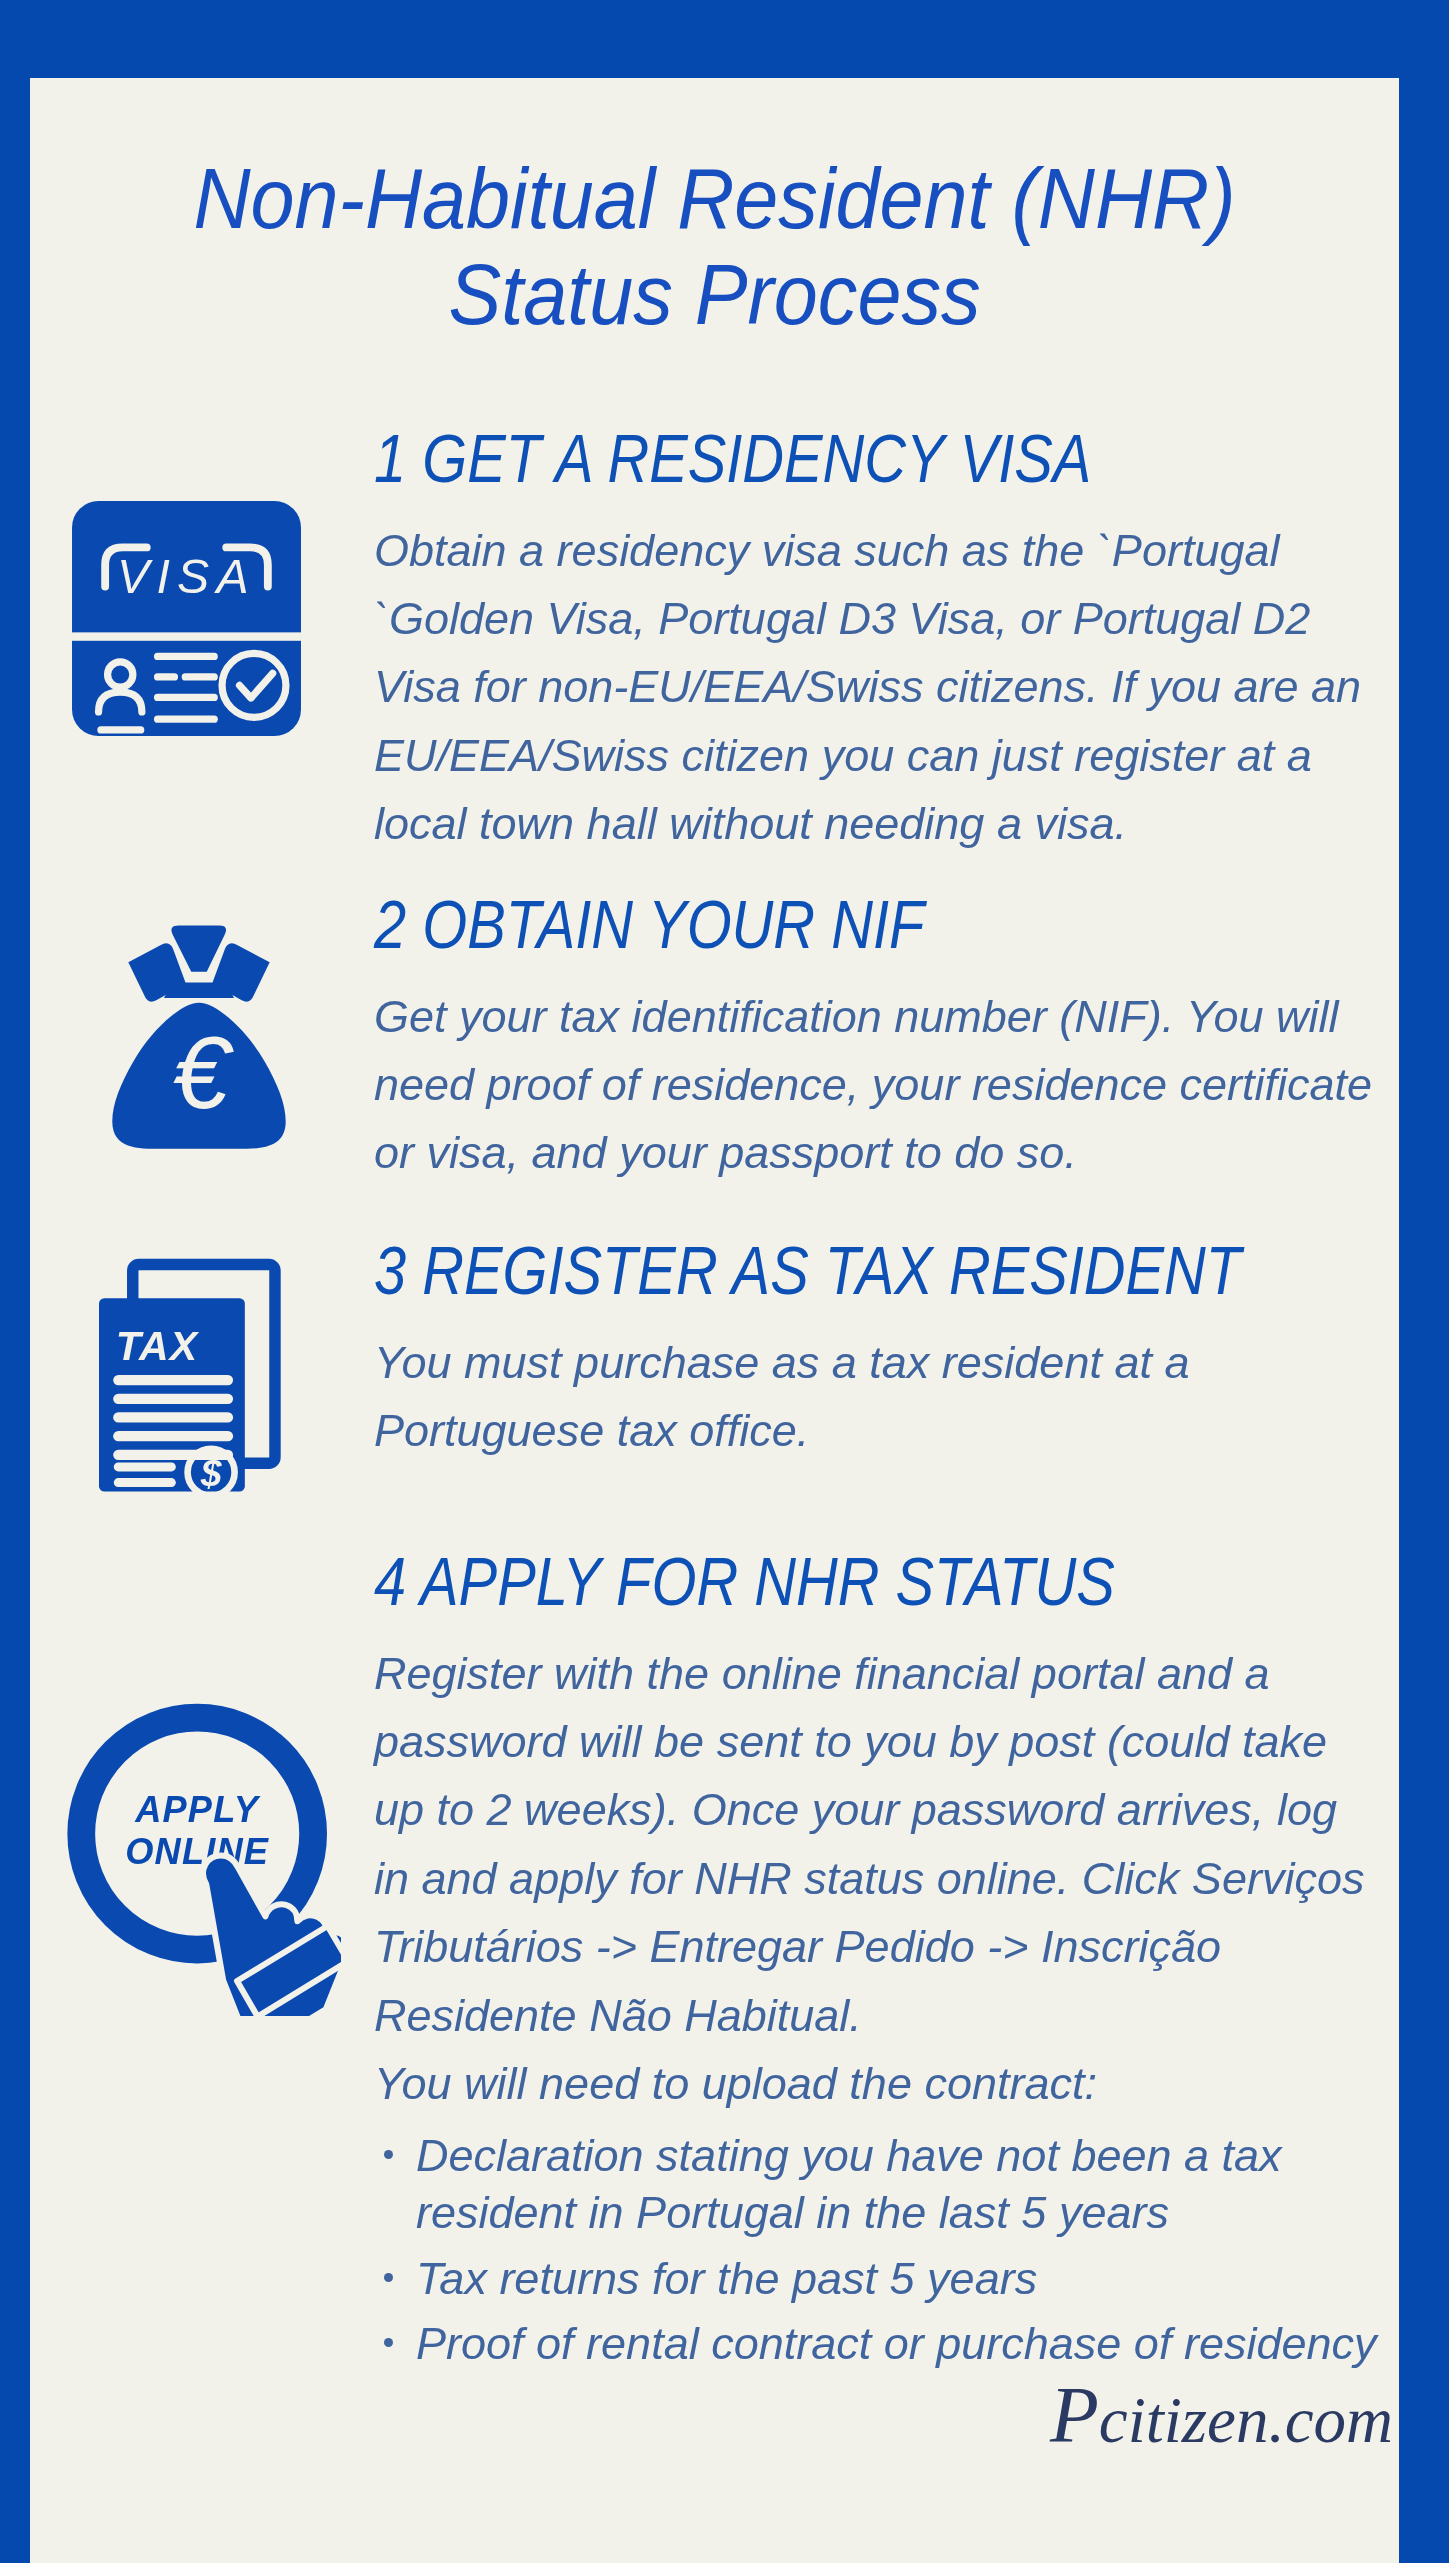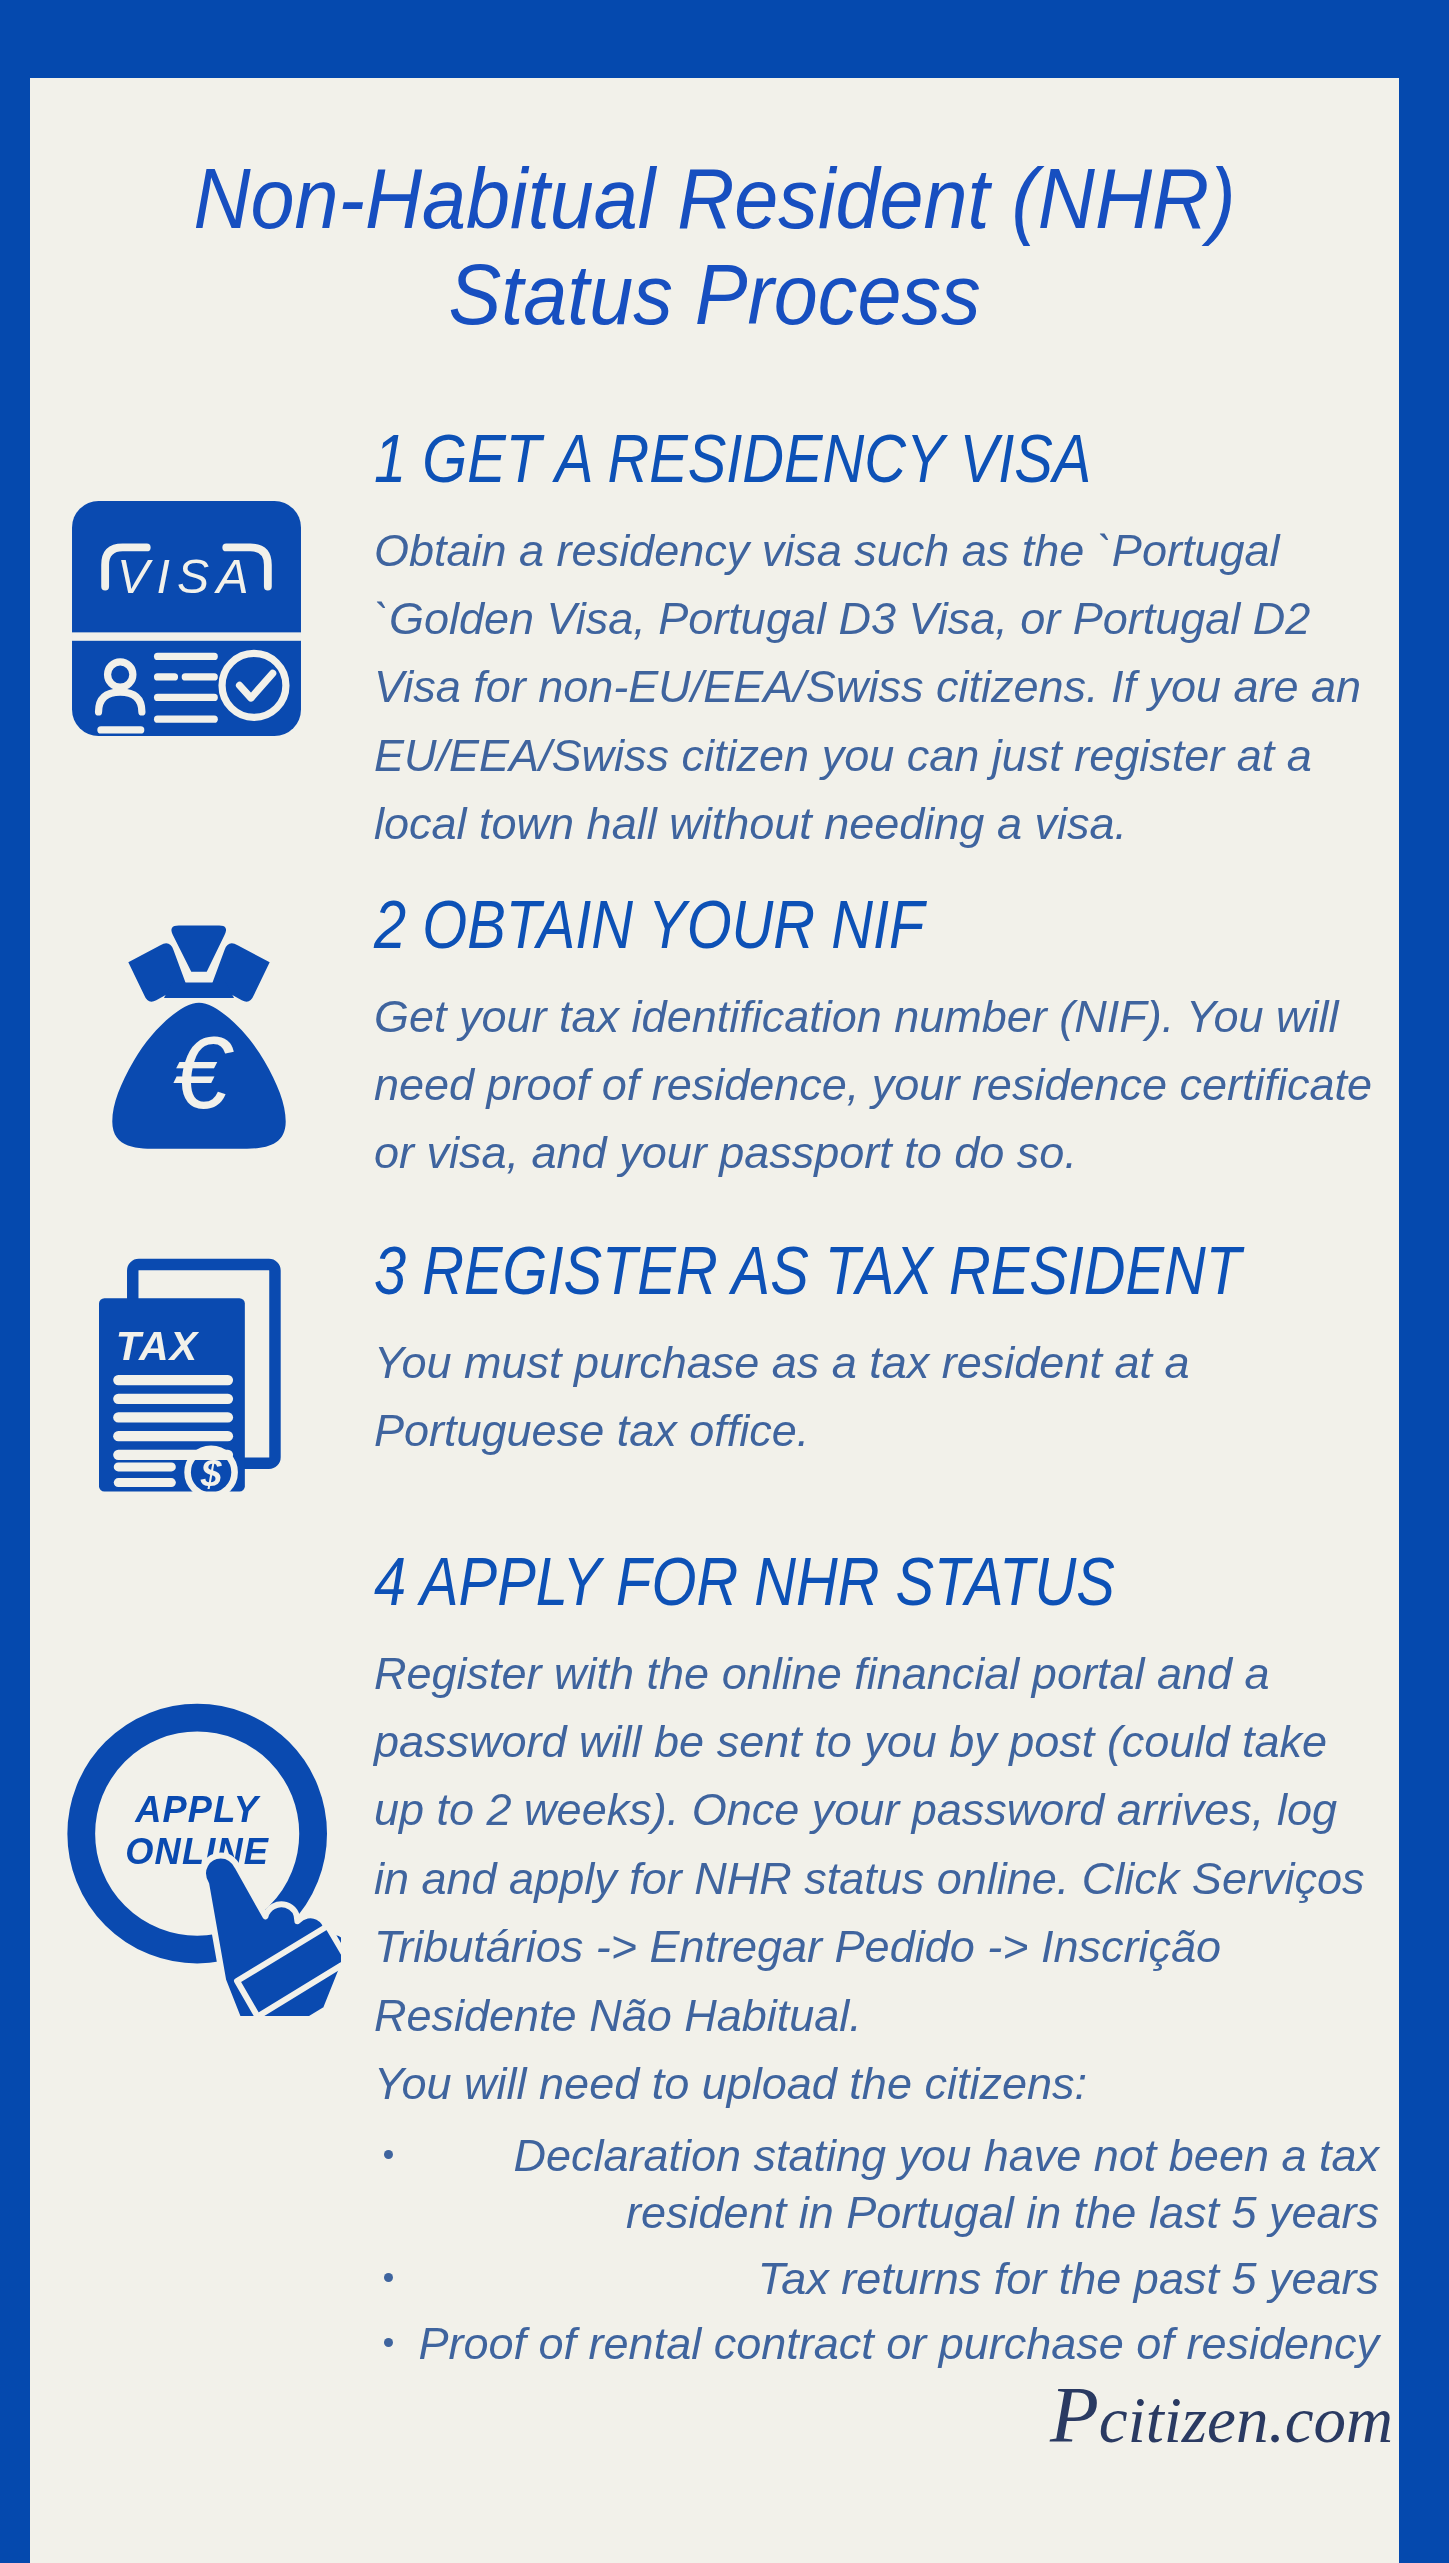--- a/index.html
+++ b/index.html
@@ -52,21 +52,21 @@
     color:var(--body-blue);
     font-size:45px;
     line-height:1.52;
     font-weight:400;
   }
   .step-1{top:340px;}
   .step-2{top:806px;}
   .step-3{top:1152px;}
   .step-4{top:1426px;margin-top:37px;}
   .upload-note{margin-top:0;}
-  ul.uploads{margin-top:6px;list-style:none;text-align:right;}
+  ul.uploads{margin-top:6px;list-style:none;}
   ul.uploads li{
     position:relative;
     padding-left:42px;
     color:var(--body-blue);
     font-size:45px;
     line-height:1.27;
     margin-top:8.5px;
   }
   ul.uploads li::before{
     content:"";
@@ -162,21 +162,21 @@
       <text x="232" y="208" text-anchor="middle" font-family="Liberation Sans,sans-serif" font-size="60" font-weight="bold" letter-spacing="2" fill="var(--icon-blue)">APPLY</text>
       <text x="232" y="278" text-anchor="middle" font-family="Liberation Sans,sans-serif" font-size="60" font-weight="bold" letter-spacing="2" fill="var(--icon-blue)">ONLINE</text>
       <g fill="var(--icon-blue)" stroke="var(--cream)" stroke-width="10" stroke-linejoin="round">
         <path d="M247 312 c-14 -24 2 -48 24 -48 c13 0 22 7 28 19 l46 82 c4 -15 20 -23 34 -19 c13 4 19 15 19 27 c9 -10 23 -13 34 -7 c11 6 16 17 14 28 c11 -6 24 -3 31 6 c7 9 8 19 4 29 l-36 90 -122 74 -48 -122 z"></path>
         <path d="M298 472 l150 -91 34 58 -150 92 z"></path>
       </g>
     </svg>
     <div class="step step-4">
       <div class="step-heading">4 APPLY FOR NHR STATUS</div>
       <div class="step-body">Register with the online financial portal and a password will be sent to you by post (could take up to 2 weeks). Once your password arrives, log in and apply for NHR status online. Click Serviços Tributários -&gt; Entregar Pedido -&gt; Inscrição Residente Não Habitual.</div>
-      <div class="step-body upload-note">You will need to upload the citizens:</div>
+      <div class="step-body upload-note">You will need to upload the contract:</div>
       <ul class="uploads">
         <li>Declaration stating you have not been a tax resident in Portugal in the last 5 years</li>
         <li>Tax returns for the past 5 years</li>
         <li>Proof of rental contract or purchase of residency</li>
       </ul>
     </div>
 
     <div class="logo"><span class="cap">P</span><span>citizen.com</span></div>
 
   </div>

